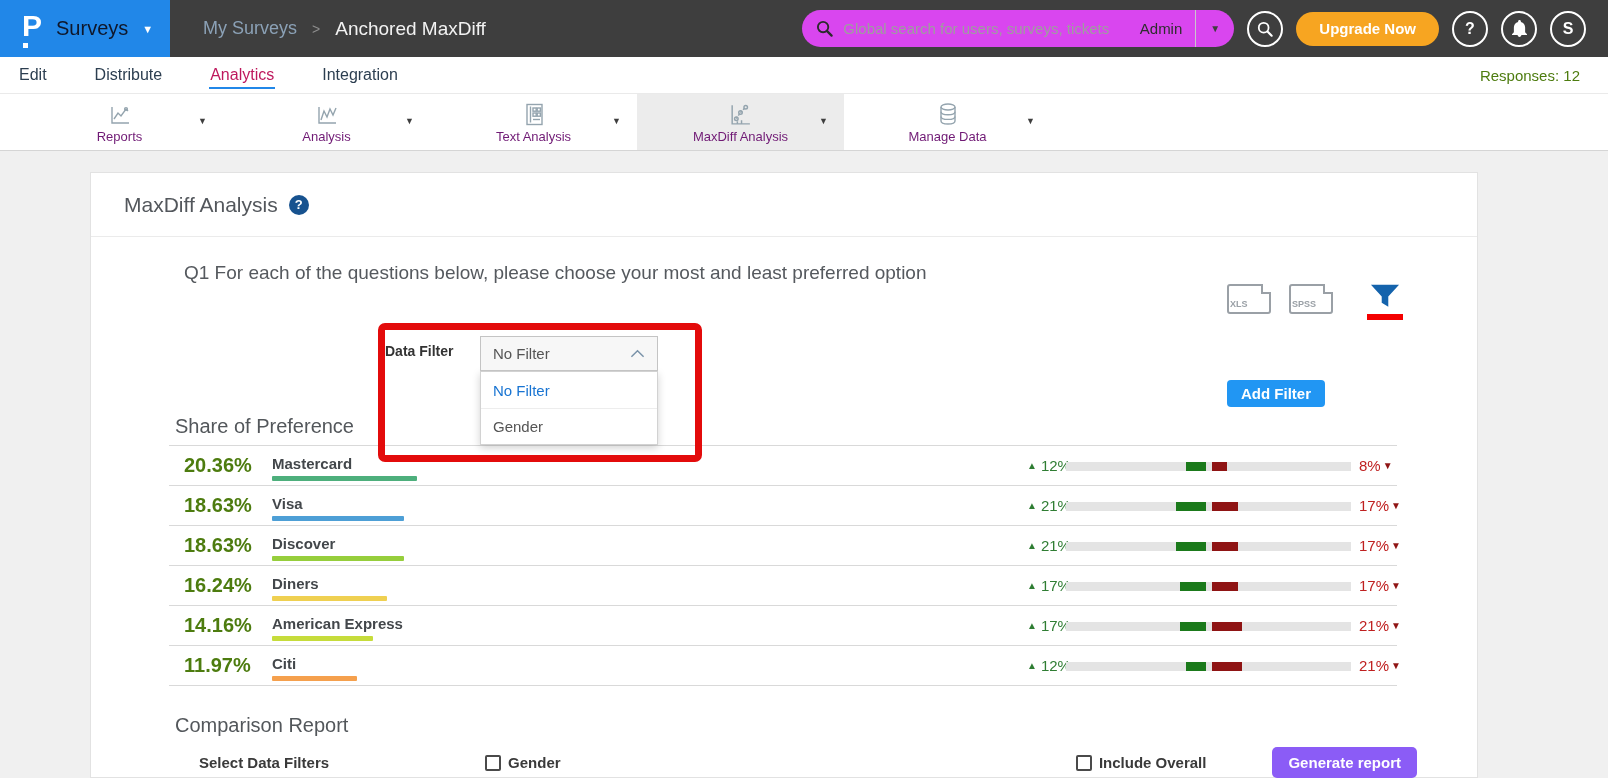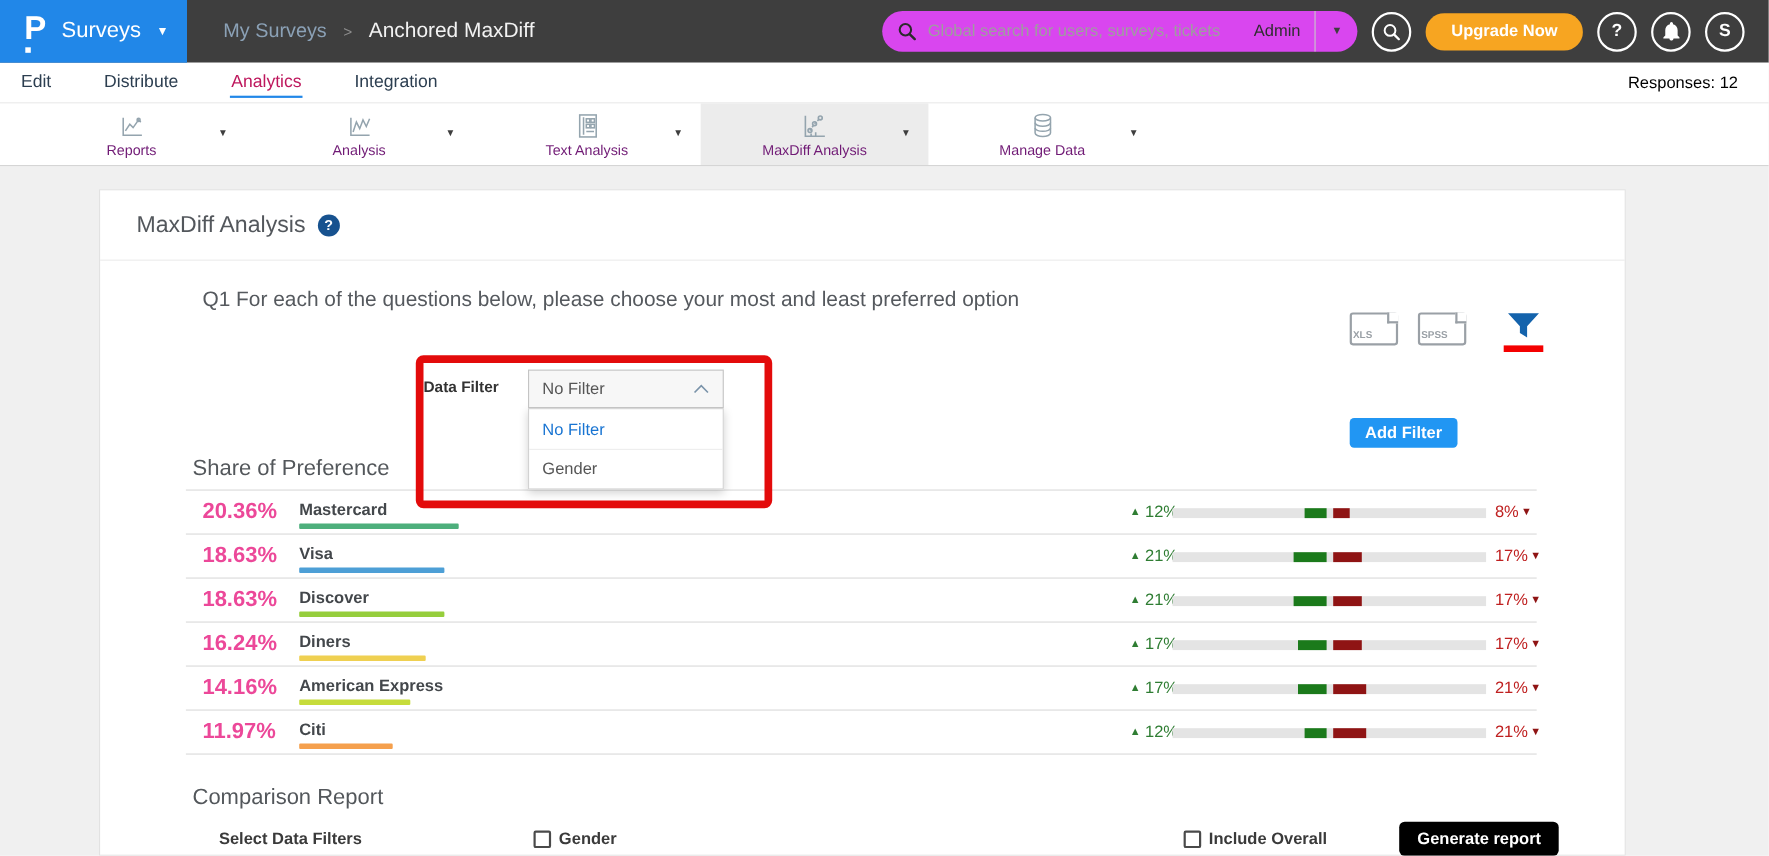--- a/index.html
+++ b/index.html
@@ -6,41 +6,41 @@
   html,body { margin:0; padding:0; }
   body {
     width:1608px; height:778px; position:relative; overflow:hidden;
     background:#F0F0F0; font-family:"Liberation Sans", sans-serif;
   }
   
   .header { height:57px; background:#3E3E3E; display:flex; align-items:stretch; }
   .logo-block { width:170px; background:#2187E8; display:flex; align-items:center; padding-left:22px; gap:14px; cursor:pointer; }
   .logo-p { color:#fff; font-size:30px; font-weight:700; line-height:1; position:relative; top:-3px; }
   .logo-p::after { content:''; position:absolute; left:1px; bottom:-7px; width:5px; height:5px; background:#fff; }
-  .product-label { color:#ffffff; font-size:20px; }
+  .product-label { color:#0f172a; font-size:20px; }
   .small-caret { color:#fff; font-size:11px; }
   .breadcrumb { display:flex; align-items:center; gap:15px; margin-left:33px; }
   .bc-parent { color:#8BA1B6; font-size:18px; cursor:pointer; }
   .bc-sep { color:#8D8D8D; font-size:14px; }
   .bc-current { color:#F2F2F2; font-size:19px; }
   .header-right { margin-left:auto; display:flex; align-items:center; gap:13px; padding-right:22px; }
   .search-pill { width:432px; height:37px; background:#d946ef; border-radius:19px; display:flex; align-items:center; padding-left:14px; overflow:hidden; }
   .search-pill svg { color:#2B2B2B; flex:0 0 auto; }
   .search-input { border:none; outline:none; flex:1; font-size:15px; color:#333; margin-left:8px; background:transparent; font-family:"Liberation Sans",sans-serif; }
   .search-input::placeholder { color:#9E9E9E; }
   .search-scope { font-size:15px; color:#2E2E2E; padding:0 13px; }
   .pill-divider { width:1px; align-self:stretch; background:#C9C9C9; }
   .pill-caret { width:38px; text-align:center; color:#3E3E3E; font-size:10px; cursor:pointer; }
   .circle-btn { width:36px; height:36px; border:2px solid #fff; border-radius:50%; display:flex; align-items:center; justify-content:center; color:#fff; font-weight:700; font-size:16px; cursor:pointer; background:transparent; flex:0 0 auto; }
   .upgrade-btn { height:34px; border-radius:17px; background:#F7A521; color:#fff; font-weight:700; font-size:15px; padding:0 23px; display:flex; align-items:center; cursor:pointer; border:none; font-family:"Liberation Sans",sans-serif; }
   
   .nav-row { height:36px; background:#fff; display:flex; align-items:center; padding-left:18px; gap:46px; }
   .nav-item { font-size:16px; color:#2C3E50; cursor:pointer; padding:5px 1px 3px; border-bottom:2px solid transparent; }
   .nav-item.active { color:#be185d; border-bottom-color:#2187E8; }
-  .nav-right { margin-left:auto; color:#000000; font-size:15px; padding-right:28px; }
+  .nav-right { margin-left:auto; color:#4d7c0f; font-size:15px; padding-right:28px; }
   
   .toolbar { height:58px; background:#fff; border-top:1px solid #EAEAEA; border-bottom:1px solid #D5D5D5; display:flex; padding-left:16px; }
   .tb-item { width:207px; position:relative; display:flex; flex-direction:column; align-items:center; justify-content:center; gap:2px; cursor:pointer; }
   .tb-item.active { background:#ECECEC; }
   .tb-label { font-size:13px; color:#701a75; }
   .tb-caret { position:absolute; right:16px; top:22px; font-size:9px; color:#3E3E3E; }
   .tb-icon { height:26px; display:flex; align-items:flex-end; }
   .tb-icon svg { stroke:#94A4AE; fill:none; stroke-width:1.4; }
   
   .card { position:absolute; left:90px; top:172px; width:1388px; height:606px; background:#fff; border:1px solid #E2E2E2; }
@@ -66,40 +66,40 @@
   .dd-option { height:36px; display:flex; align-items:center; padding-left:12px; font-size:15px; color:#555; cursor:pointer; }
   .dd-option + .dd-option { border-top:1px solid #EDEDED; }
   .dd-option.selected { color:#1874D2; }
   .annotation-box { position:absolute; left:287px; top:61px; width:324px; height:139px; border:7px solid #E30B0B; border-radius:7px; z-index:20; pointer-events:none; }
   .add-filter-btn { position:absolute; right:152px; top:118px; background:#2196F3; color:#fff; border:none; border-radius:4px; font-size:15px; font-weight:700; padding:5px 14px; cursor:pointer; font-family:"Liberation Sans",sans-serif; }
   
   .section-title { font-size:20px; color:#53575B; }
   .share-title { margin:2px 0 0 -9px; height:26px; }
   .share-table { margin:4px 42px 0 -15px; border-top:1px solid #D9D9D9; }
   .srow { height:40px; border-bottom:1px solid #D9D9D9; position:relative; }
-  .srow-pct { position:absolute; left:15px; top:8px; font-size:20px; font-weight:700; color:#ec4899; }
+  .srow-pct { position:absolute; left:15px; top:8px; font-size:20px; font-weight:700; color:#4d7c0f; }
   .srow-brand { position:absolute; left:103px; top:9px; font-size:15px; font-weight:700; color:#43474B; }
   .srow-underline { position:absolute; left:103px; top:30px; height:5px; border-radius:1px; }
   .srow-up { position:absolute; left:858px; top:11px; font-size:15px; color:#2F7D33; display:flex; align-items:center; gap:4px; }
   .srow-up .tri { font-size:10px; }
   .srow-track { position:absolute; left:897px; top:16px; width:285px; height:9px; background:#E4E4E4; }
   .seg-up { position:absolute; right:calc(50% + 3px); top:0; height:9px; background:#1B7A1B; }
   .seg-down { position:absolute; left:calc(50% + 3px); top:0; height:9px; background:#8F1414; }
   .srow-down { position:absolute; left:1190px; top:11px; font-size:15px; color:#BF2020; display:flex; align-items:center; gap:2px; cursor:pointer; }
   .srow-down .tri { font-size:10px; color:#8F1414; }
   
   .comparison-title { margin:28px 0 0 -9px; height:26px; }
   .comparison-row { margin-top:7px; display:flex; align-items:center; }
   .select-filters-label { margin-left:15px; font-size:15px; font-weight:700; color:#3A3A3A; }
   .checkbox { width:16px; height:16px; border:2px solid #4A4A4A; border-radius:2px; background:#fff; cursor:pointer; flex:0 0 auto; }
   .cb-group { display:flex; align-items:center; gap:7px; }
   .cb-label { font-size:15px; font-weight:700; color:#3A3A3A; }
   .gender-group { margin-left:156px; }
   .overall-group { margin-left:auto; }
-  .generate-btn { margin:0 22px 0 66px; background:#000000; color:#fff; border:none; border-radius:5px; font-size:15px; font-weight:700; padding:7px 16px; cursor:pointer; font-family:"Liberation Sans",sans-serif; }
+  .generate-btn { margin:0 22px 0 66px; background:#8b5cf6; color:#fff; border:none; border-radius:5px; font-size:15px; font-weight:700; padding:7px 16px; cursor:pointer; font-family:"Liberation Sans",sans-serif; }
 </style>
 </head>
 <body>
 
 <div class="header">
   <div class="logo-block">
     <span class="logo-p">P</span>
     <span class="product-label">Surveys</span>
     <span class="small-caret">▼</span>
   </div>

